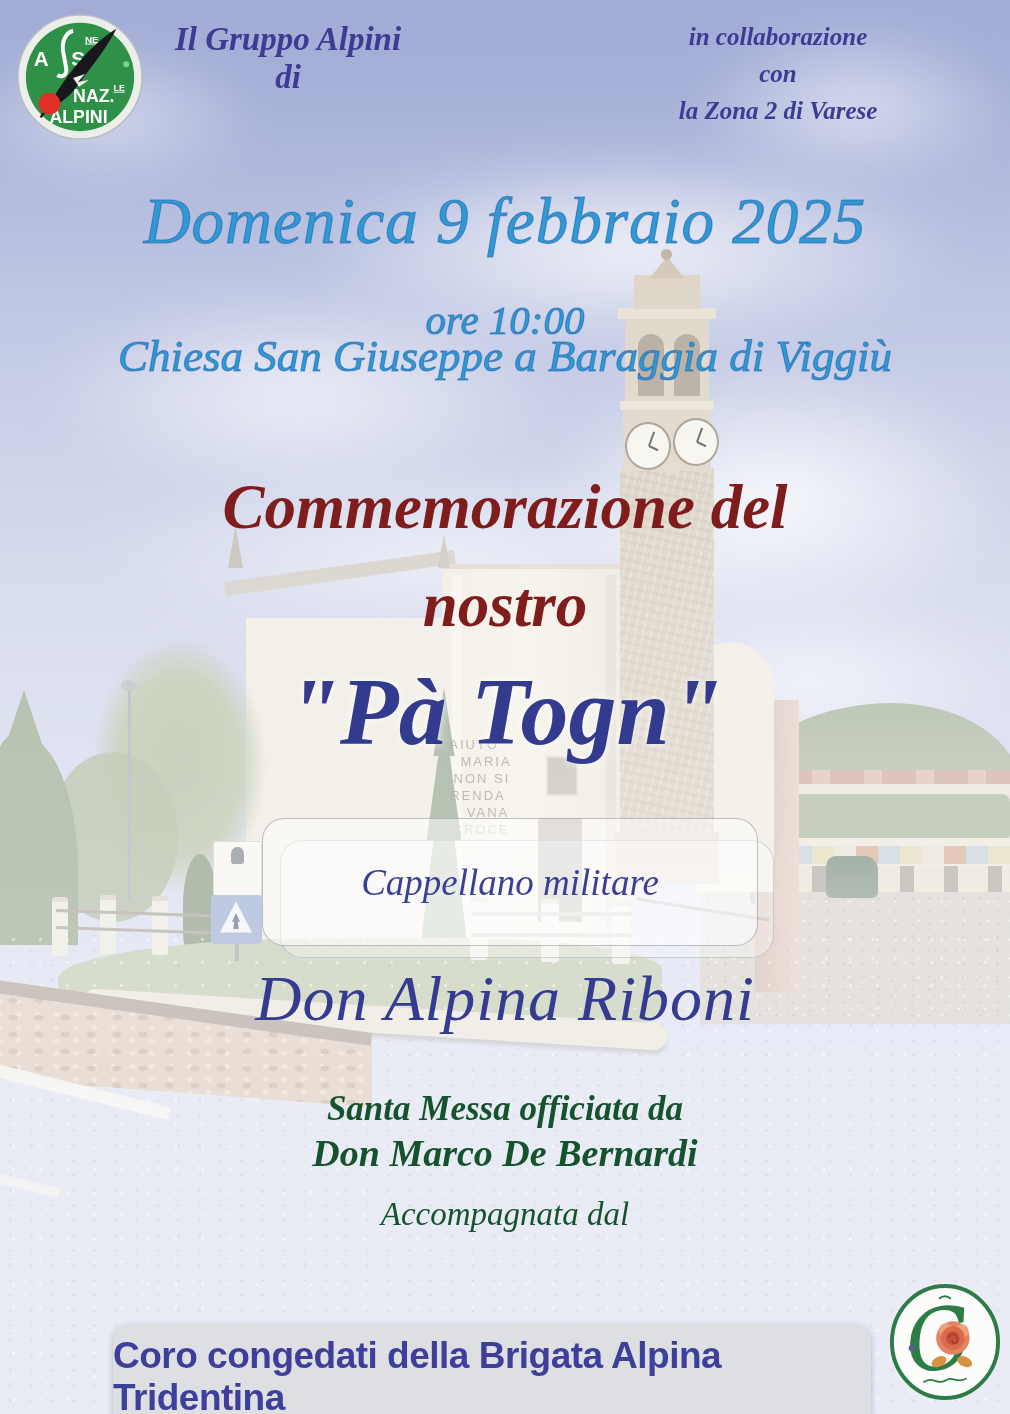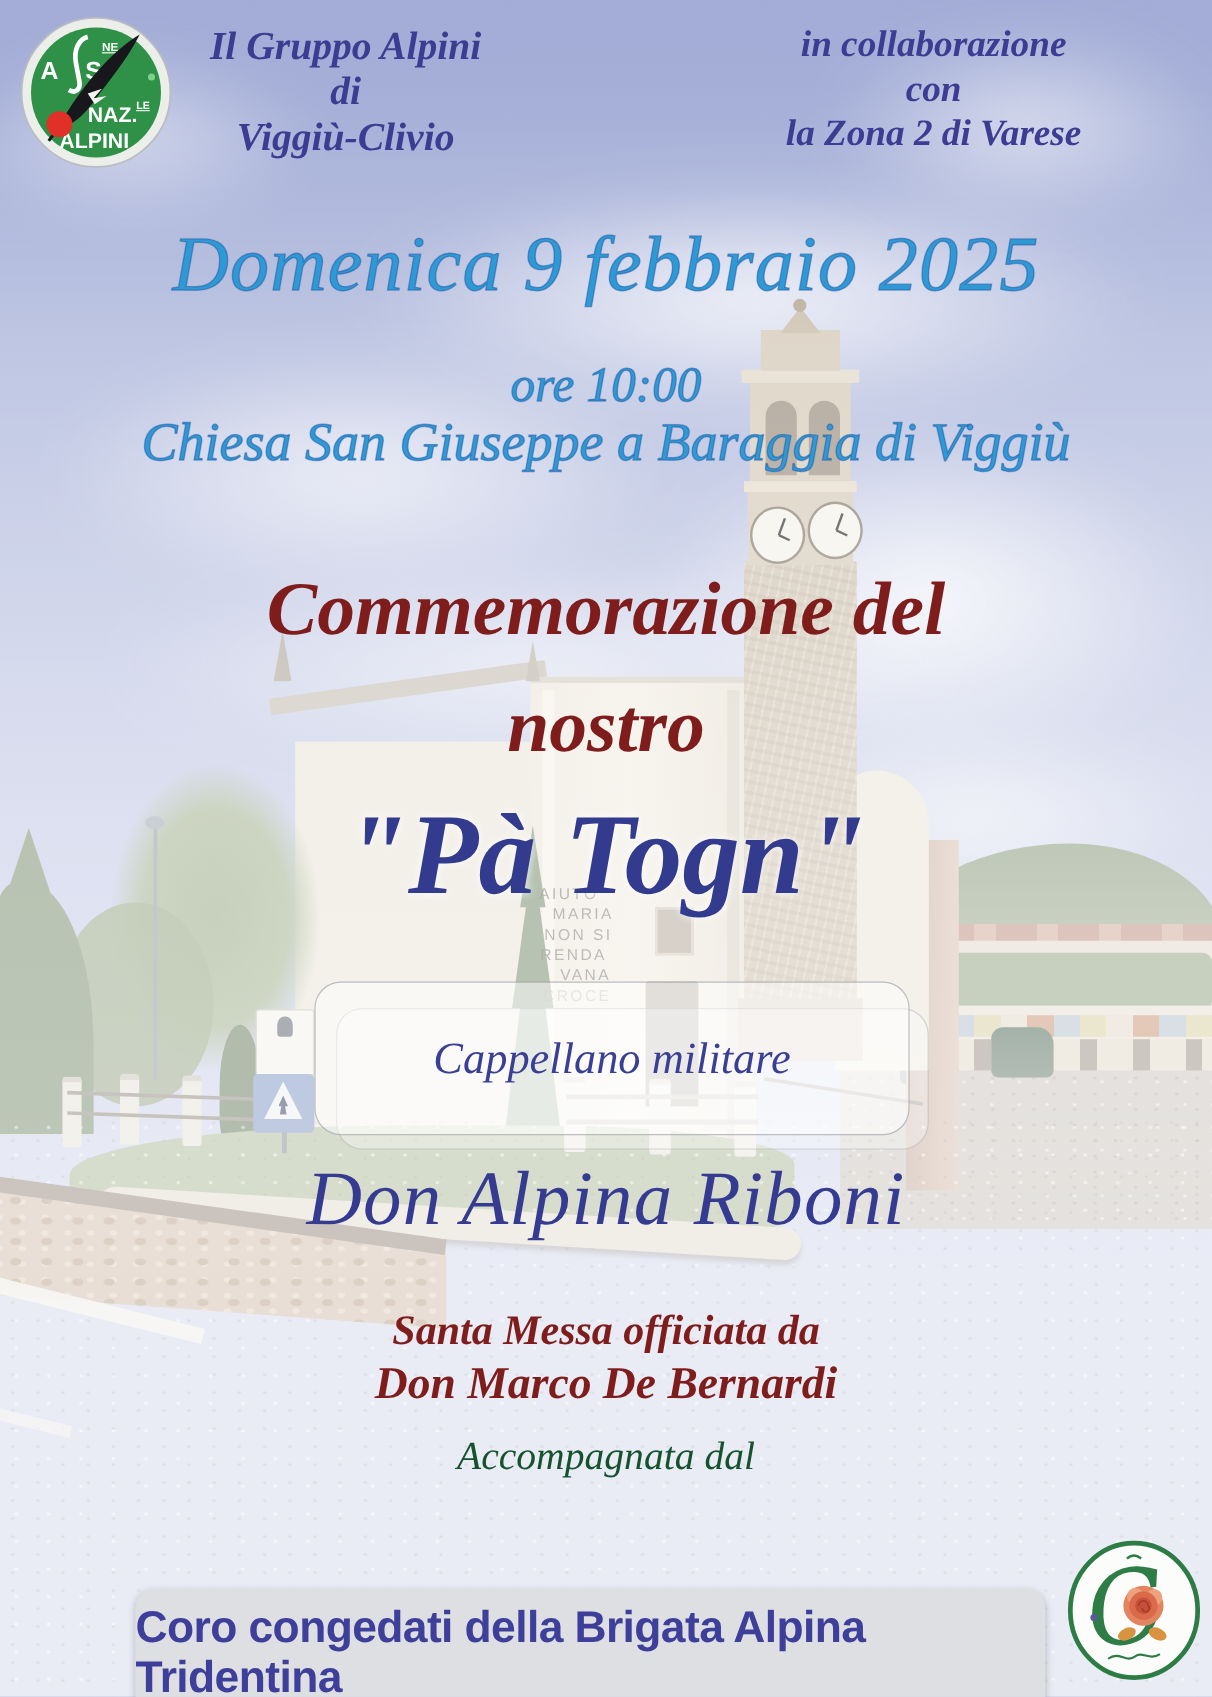--- a/index.html
+++ b/index.html
@@ -114,33 +114,33 @@
   .facade-inscription span:nth-child(4){margin-left:-6px;}
   .facade-inscription span:nth-child(5){margin-left:14px;}
   .facade-inscription span:nth-child(6){margin-left:0;opacity:.7;}
 
   .veil{inset:0;background:linear-gradient(180deg,rgba(255,255,255,0) 5%,rgba(255,255,255,.22) 20%,rgba(255,255,255,.4) 45%,rgba(255,255,255,.45) 68%,rgba(255,255,255,.4) 100%);}
 
   
   .t{position:absolute;width:100%;text-align:center;font-style:italic;color:#3a3a8e;z-index:5;}
   .hdr{font-weight:bold;line-height:38px;font-size:33px;color:#3c3c92;width:auto;}
   .hdr-left{left:128px;top:20px;width:320px;}
-  .hdr-right{left:588px;top:18px;width:380px;font-size:31px;line-height:37px;}
+  .hdr-right{left:588px;top:18px;width:380px;font-size:25px;line-height:37px;}
   .blue{color:#2e99d5;-webkit-text-stroke:1.1px rgba(36,92,168,.5);text-shadow:0 0 1px rgba(36,92,168,.4);}
   .date{top:184px;font-size:65px;letter-spacing:1px;}
   .time{top:296px;font-size:41px;}
-  .place{top:342px;font-size:45px;}
+  .place{top:330px;font-size:45px;}
   .title{top:458px;font-size:63px;font-weight:bold;line-height:98px;color:#7f1d1d;}
   .nickname{top:656px;font-size:96px;font-weight:bold;color:#333b8f;text-shadow:0 0 8px rgba(255,255,255,.85);}
   .role-box-shadow{left:280px;top:840px;width:492px;height:116px;background:rgba(255,255,255,.32);border:1px solid rgba(140,140,150,.35);border-radius:22px;z-index:3;}
   .role-box{left:262px;top:818px;width:494px;height:126px;background:rgba(255,255,255,.5);border:1px solid rgba(130,130,140,.5);border-radius:22px;z-index:4;
       display:flex;align-items:center;justify-content:center;}
   .role-text{font-style:italic;font-size:37px;color:#3a3f96;}
   .celebrant{top:962px;font-size:64px;letter-spacing:1px;color:#343b90;}
-  .mass{top:1086px;font-weight:bold;font-size:35px;line-height:45px;color:#7f1d1d;}
+  .mass{top:1086px;font-weight:bold;font-size:35px;line-height:45px;color:#14532d;}
   .mass .l2{font-size:38px;}
   .accompanied{top:1196px;font-size:33px;color:#14532d;}
   .choir-box{left:113px;top:1324px;width:758px;height:106px;background:rgba(220,222,224,.93);border-radius:16px;z-index:5;
       display:flex;align-items:center;justify-content:flex-end;box-shadow:0 2px 6px rgba(90,90,100,.35);}
   .choir-text{font-family:"Liberation Sans",sans-serif;font-weight:bold;font-size:37px;letter-spacing:-.5px;color:#3d3f9a;}
   .ana-logo{left:16px;top:12px;width:128px;height:130px;z-index:6;}
   .coro-logo{left:888px;top:1282px;width:114px;height:120px;z-index:6;}
 </style>
 </head>
 <body>
@@ -260,21 +260,20 @@
     <path d="M102 16 C80 29 56 56 38 86 C35 91 38 95 43 92 C52 87 60 78 68 66 C82 48 94 32 102 16 Z" fill="#17171c"></path>
     <path d="M38 88 L25 106" stroke="#17171c" stroke-width="2.5"></path>
     <path d="M58 66 L70 62 L63 70 L74 68 L64 75 Z" fill="#f2f2ee"></path>
     <circle cx="34" cy="92" r="11" fill="#e03028"></circle>
     <circle cx="112" cy="52" r="3" fill="#7fd08a"></circle>
   </svg>
 
   <div class="t hdr hdr-left">
     <div>Il Gruppo Alpini</div>
     <div>di</div>
-    <div>Viggiù-Clivio</div>
   </div>
   <div class="t hdr hdr-right">
     <div>in collaborazione</div>
     <div>con</div>
     <div>la Zona 2 di Varese</div>
   </div>
 
   <div class="t blue date">Domenica 9 febbraio 2025</div>
   <div class="t blue time">ore 10:00</div>
   <div class="t blue place">Chiesa San Giuseppe a Baraggia di Viggiù</div>

